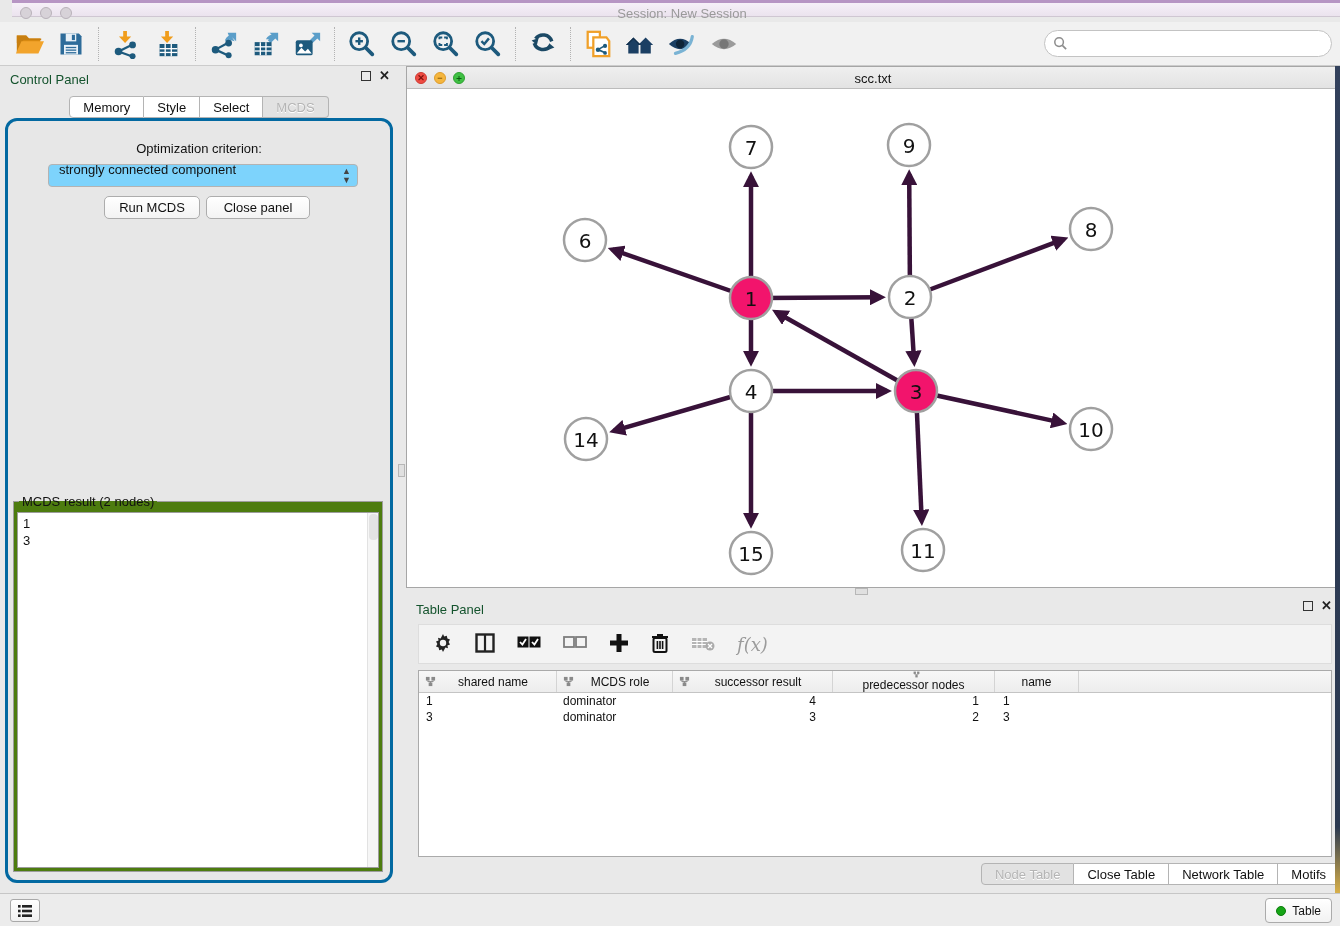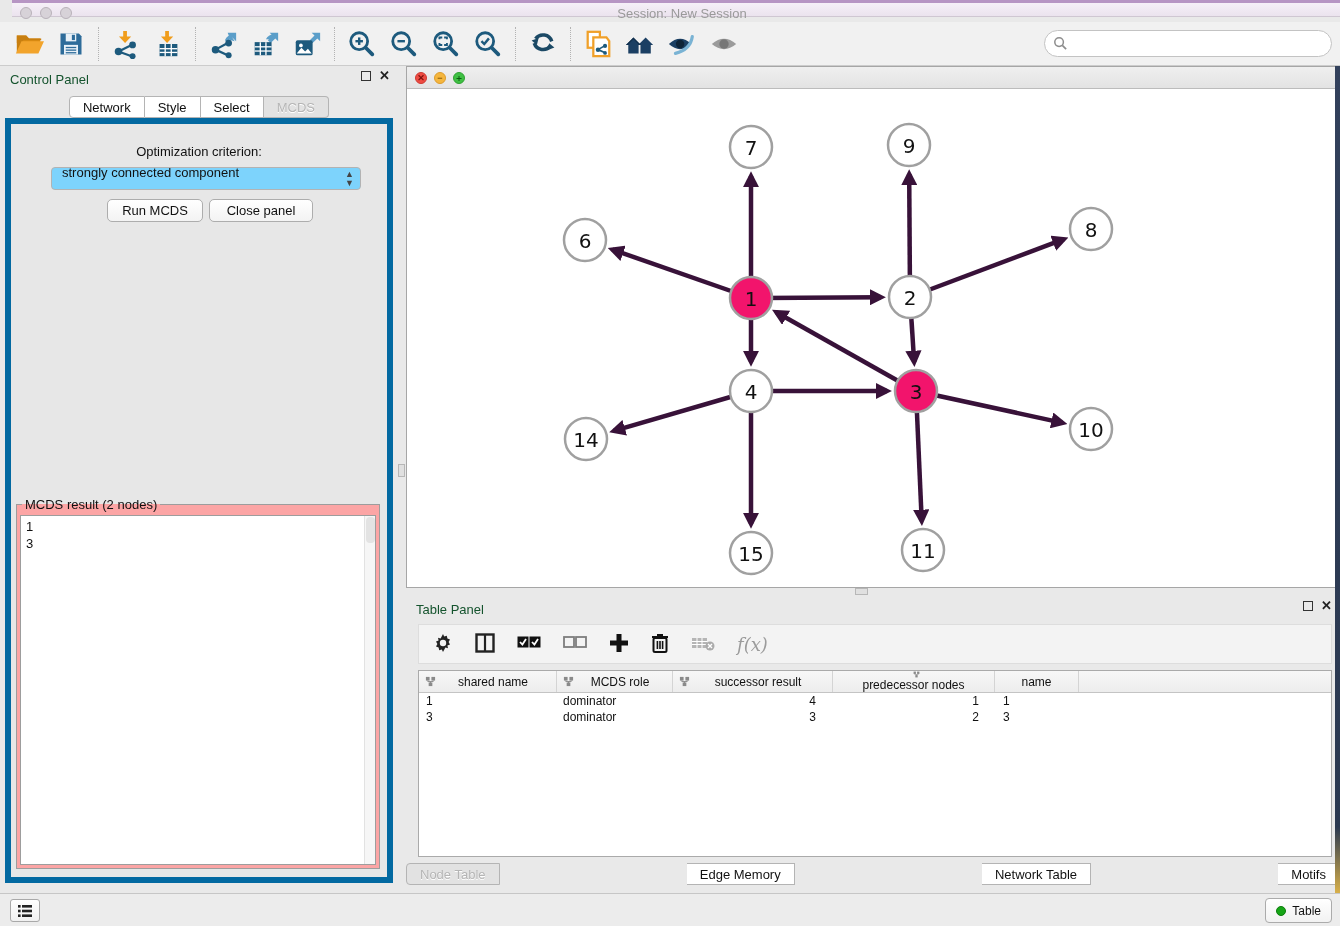--- a/index.html
+++ b/index.html
@@ -36,33 +36,33 @@
   .close-btn { font-size:13px; font-weight:bold; color:#222; line-height:10px; }
 
   .cp-tabs { position:absolute; top:30px; left:0; right:0; display:flex; justify-content:center; }
   .tab { height:22px; padding:0 13px; background:#fff; border:1px solid #b4b4b4; border-left:none;
     font-size:13px; display:flex; align-items:center; }
   .tab:first-child { border-left:1px solid #b4b4b4; border-radius:4px 0 0 4px; }
   .tab:last-child { border-radius:0 4px 4px 0; }
   .tab.selected { background:#e2e2e2; color:#b5b5b5; text-shadow:0 1px 0 #fff; }
 
   .cp-content { position:absolute; left:5px; right:5px; top:52px; bottom:10px;
-    border:6px solid #0369a1; border-radius:0; background:#e7e7e7; }
+    border:3px solid #0369a1; border-radius:12px; background:#e7e7e7; }
   .opt-label { position:absolute; top:20px; left:0; right:0; text-align:center; font-size:13px; }
   .dropdown { position:absolute; left:40px; top:43px; width:310px; height:23px; background:#7dd3fc;
     border:1px solid #b3b3b3; border-radius:4px; display:flex; align-items:center; padding:0 22px 12px 10px; font-size:13px; }
   .dropdown .stepper { position:absolute; right:6px; top:2px; display:flex; flex-direction:column; line-height:9px;
     font-size:9px; color:#444; }
   .btn { position:absolute; height:23px; background:linear-gradient(#ffffff,#f3f3f3); border:1px solid #adadad;
     border-radius:5px; font-size:13px; display:flex; align-items:center; justify-content:center; }
   #run-mcds { left:96px; top:75px; width:96px; }
   #close-panel { left:198px; top:75px; width:104px; }
 
   fieldset#mcds-result { position:absolute; left:5px; right:7px; top:373px; bottom:8px;
-    border:1px solid #9d9d9d; padding:3px; background:#fca5a5; }
+    border:1px solid #9d9d9d; padding:3px; background:#4d7c0f; }
   #mcds-result legend { font-size:13px; padding:0 3px; margin-left:2px; }
   .result-box { position:relative; width:100%; height:100%; background:#fff; border:1px solid #9d9d9d; }
   .result-text { font-family:"Liberation Sans", sans-serif; font-size:13px; line-height:17px; padding:2px 5px; white-space:pre; }
   .result-scroll { position:absolute; right:0; top:0; bottom:0; width:11px; background:#f6f6f6; border-left:1px solid #e2e2e2; }
   .result-thumb { position:absolute; left:1px; top:1px; width:9px; height:26px; background:#e3e3e3; border-radius:4px; }
 
   
   .v-divider { width:8px; height:827px; background:#e9e9e9; position:relative; }
   .v-grip { position:absolute; left:0px; top:398px; width:7px; height:13px; background:#e0e0e0; border:1px solid #b7b7b7; }
   .h-divider { height:8px; background:#e9e9e9; position:relative; }
@@ -93,21 +93,21 @@
   .thead { display:flex; height:22px; background:linear-gradient(#f7f7f7,#ededed); border-bottom:1px solid #c4c4c4; }
   .th { display:flex; align-items:center; border-right:1px solid #d4d4d4; font-size:12px; padding-left:6px; }
   .th .hlabel { flex:1; text-align:center; padding-right:6px; }
   .c0 { width:138px; } .c1 { width:116px; } .c2 { width:160px; } .c3 { width:162px;flex-direction:column; } .c4 { width:84px; }
   .trow { display:flex; height:16px; font-size:12px; align-items:center; }
   .tcell { overflow:hidden; white-space:nowrap; }
   .tcell.c0 { padding-left:7px; } .tcell.c1 { padding-left:6px; }
   .tcell.c2 { text-align:right; padding-right:17px; } .tcell.c3 { text-align:right; padding-right:16px; }
   .tcell.c4 { padding-left:8px; }
 
-  #tp-tabs { position:absolute; left:0; right:0; bottom:8px; display:flex; justify-content:space-between; }
+  #tp-tabs { position:absolute; left:0; right:0; bottom:8px; display:flex; justify-content:flex-end; }
 
   
   #statusbar { position:absolute; left:0; top:893px; width:1340px; height:33px; background:#ececec; border-top:1px solid #c6c6c6; }
   #list-btn { position:absolute; left:10px; top:5px; width:30px; height:23px; background:linear-gradient(#fff,#f0f0f0);
     border:1px solid #a9a9a9; border-radius:3px; display:flex; align-items:center; justify-content:center; }
   #memory-btn { position:absolute; right:8px; top:4px; height:25px; padding:0 10px; background:linear-gradient(#fff,#f2f2f2);
     border:1px solid #ababab; border-radius:4px; display:flex; align-items:center; gap:6px; font-size:12px; }
   #memory-btn .dot { width:10px; height:10px; border-radius:50%; background:#17a617; border:1px solid #0d7d0d; }
 
   
@@ -323,21 +323,21 @@
 
   <div id="control-panel">
     <div class="panel-header">
       <span class="panel-title">Control Panel</span>
       <span class="panel-icons">
         <span class="float-btn"></span>
         <span class="close-btn">✕</span>
       </span>
     </div>
     <div class="cp-tabs">
-      <div class="tab">Network</div>
+      <div class="tab">Memory</div>
       <div class="tab">Style</div>
       <div class="tab">Select</div>
       <div class="tab selected">MCDS</div>
     </div>
     <div class="cp-content">
       <div class="opt-label">Optimization criterion:</div>
       <div class="dropdown">
         <span>strongly connected component</span>
         <span class="stepper">
             <span>▲</span>
@@ -365,20 +365,21 @@
 
   <div id="right-col">
 
     <div id="network-window">
       <div id="net-titlebar">
         <div class="lights">
           <span class="tl red">✕</span>
           <span class="tl yellow">−</span>
           <span class="tl green">＋</span>
         </div>
+        <div id="net-title">scc.txt</div>
       </div>
       <div id="net-canvas">
         <svg width="932" height="500" viewBox="0 0 932 500">
             <defs>
               <marker id="arrow" viewBox="0 0 10 10" refX="7" refY="5" markerWidth="3.6" markerHeight="3.6" orient="auto">
                 <path d="M0 0 L10 5 L0 10 z" fill="#381239"></path>
               </marker>
             </defs>
             <line x1="344" y1="209" x2="344" y2="87" stroke="#381239" stroke-width="4.5" marker-end="url(#arrow)"></line>
             <line x1="344" y1="209" x2="205.37703072149142" y2="160.56546856534038" stroke="#381239" stroke-width="4.5" marker-end="url(#arrow)"></line>
@@ -570,21 +571,21 @@
               <div class="tcell c0">3</div>
               <div class="tcell c1">dominator</div>
               <div class="tcell c2">3</div>
               <div class="tcell c3">2</div>
               <div class="tcell c4">3</div>
             </div>
           </div>
       </div>
       <div id="tp-tabs">
         <div class="tab selected">Node Table</div>
-        <div class="tab">Edge Memory</div>
+        <div class="tab">Close Table</div>
         <div class="tab">Network Table</div>
         <div class="tab">Motifs</div>
       </div>
     </div>
   </div>
 </div>
 
 <div id="statusbar">
   <div id="list-btn">
     <svg width="16" height="14" viewBox="0 0 16 14">

